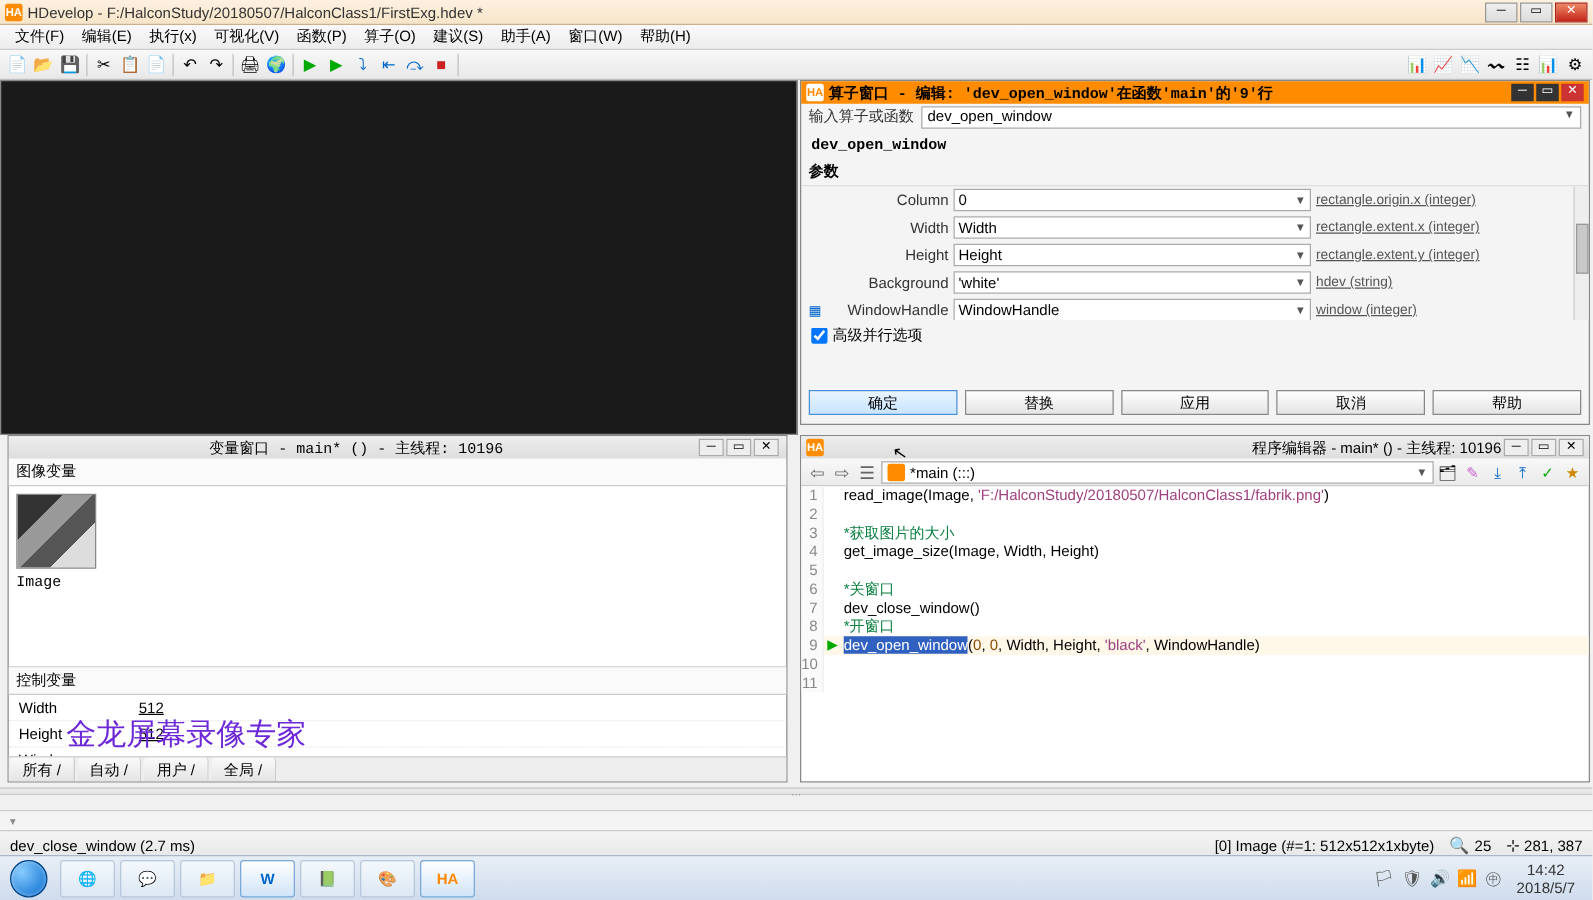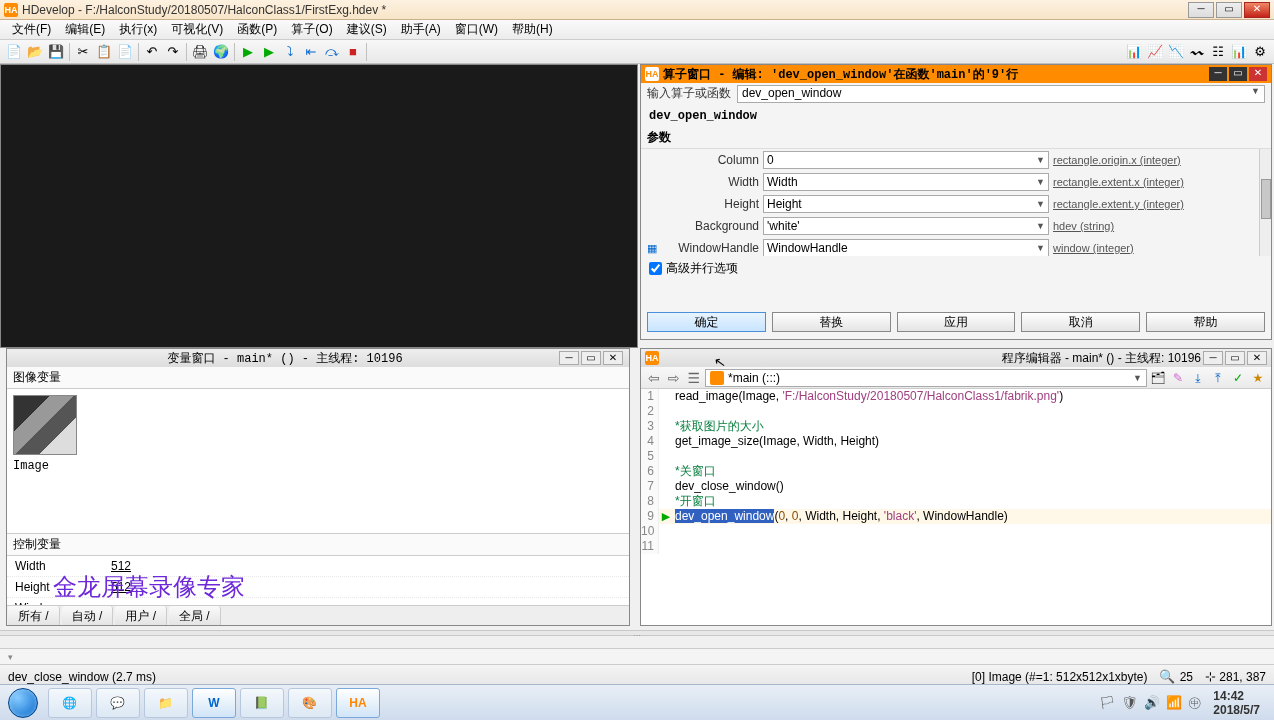--- a/index.html
+++ b/index.html
@@ -109,21 +109,21 @@
 .status-pre .handle { font-size: 9px; color: #888; cursor: pointer; }
 
 
 .taskbar { position: absolute; bottom: 0; left: 0; right: 0; height: 36px; background: linear-gradient(#e8eef6, #cfdced); border-top: 1px solid #a8b8cc; display: flex; align-items: center; }
 .startbtn { width: 46px; height: 36px; display: flex; align-items: center; justify-content: center; }
 .startbtn .orb { width: 30px; height: 30px; border-radius: 50%; background: radial-gradient(circle at 30% 30%, #8cf, #06c); border: 1px solid #048; box-shadow: inset 0 0 4px rgba(255,255,255,0.5); }
 .taskbtn { height: 30px; min-width: 44px; margin: 0 2px; border: 1px solid #b8c8dc; background: linear-gradient(#f4f8fc,#dce8f4); border-radius: 3px; display: flex; align-items: center; justify-content: center; cursor: pointer; }
 .taskbtn.active { background: linear-gradient(#fff,#d0e4f8); border-color: #7aa8d8; }
 .tray { margin-left: auto; display: flex; align-items: center; gap: 6px; padding: 0 8px; height: 36px; }
 .tray .ico { font-size: 13px; color: #555; cursor: pointer; }
-.clock { text-align: left; line-height: 14px; font-size: 11px; color: #333; padding: 0 6px; font-weight: bold; }
+.clock { text-align: center; line-height: 14px; font-size: 11px; color: #333; padding: 0 6px; }
 .cursor { position: absolute; left: 714px; top: 354px; font-size: 14px; color: #000; pointer-events: none; z-index: 99; transform: rotate(-10deg); }
 </style>
 </head>
 <body>
 
 <div class="titlebar">
   <div class="icon">HA</div>
   <div class="title">HDevelop - F:/HalconStudy/20180507/HalconClass1/FirstExg.hdev *</div>
   <div class="winbtns">
     <div class="winbtn">─</div>

